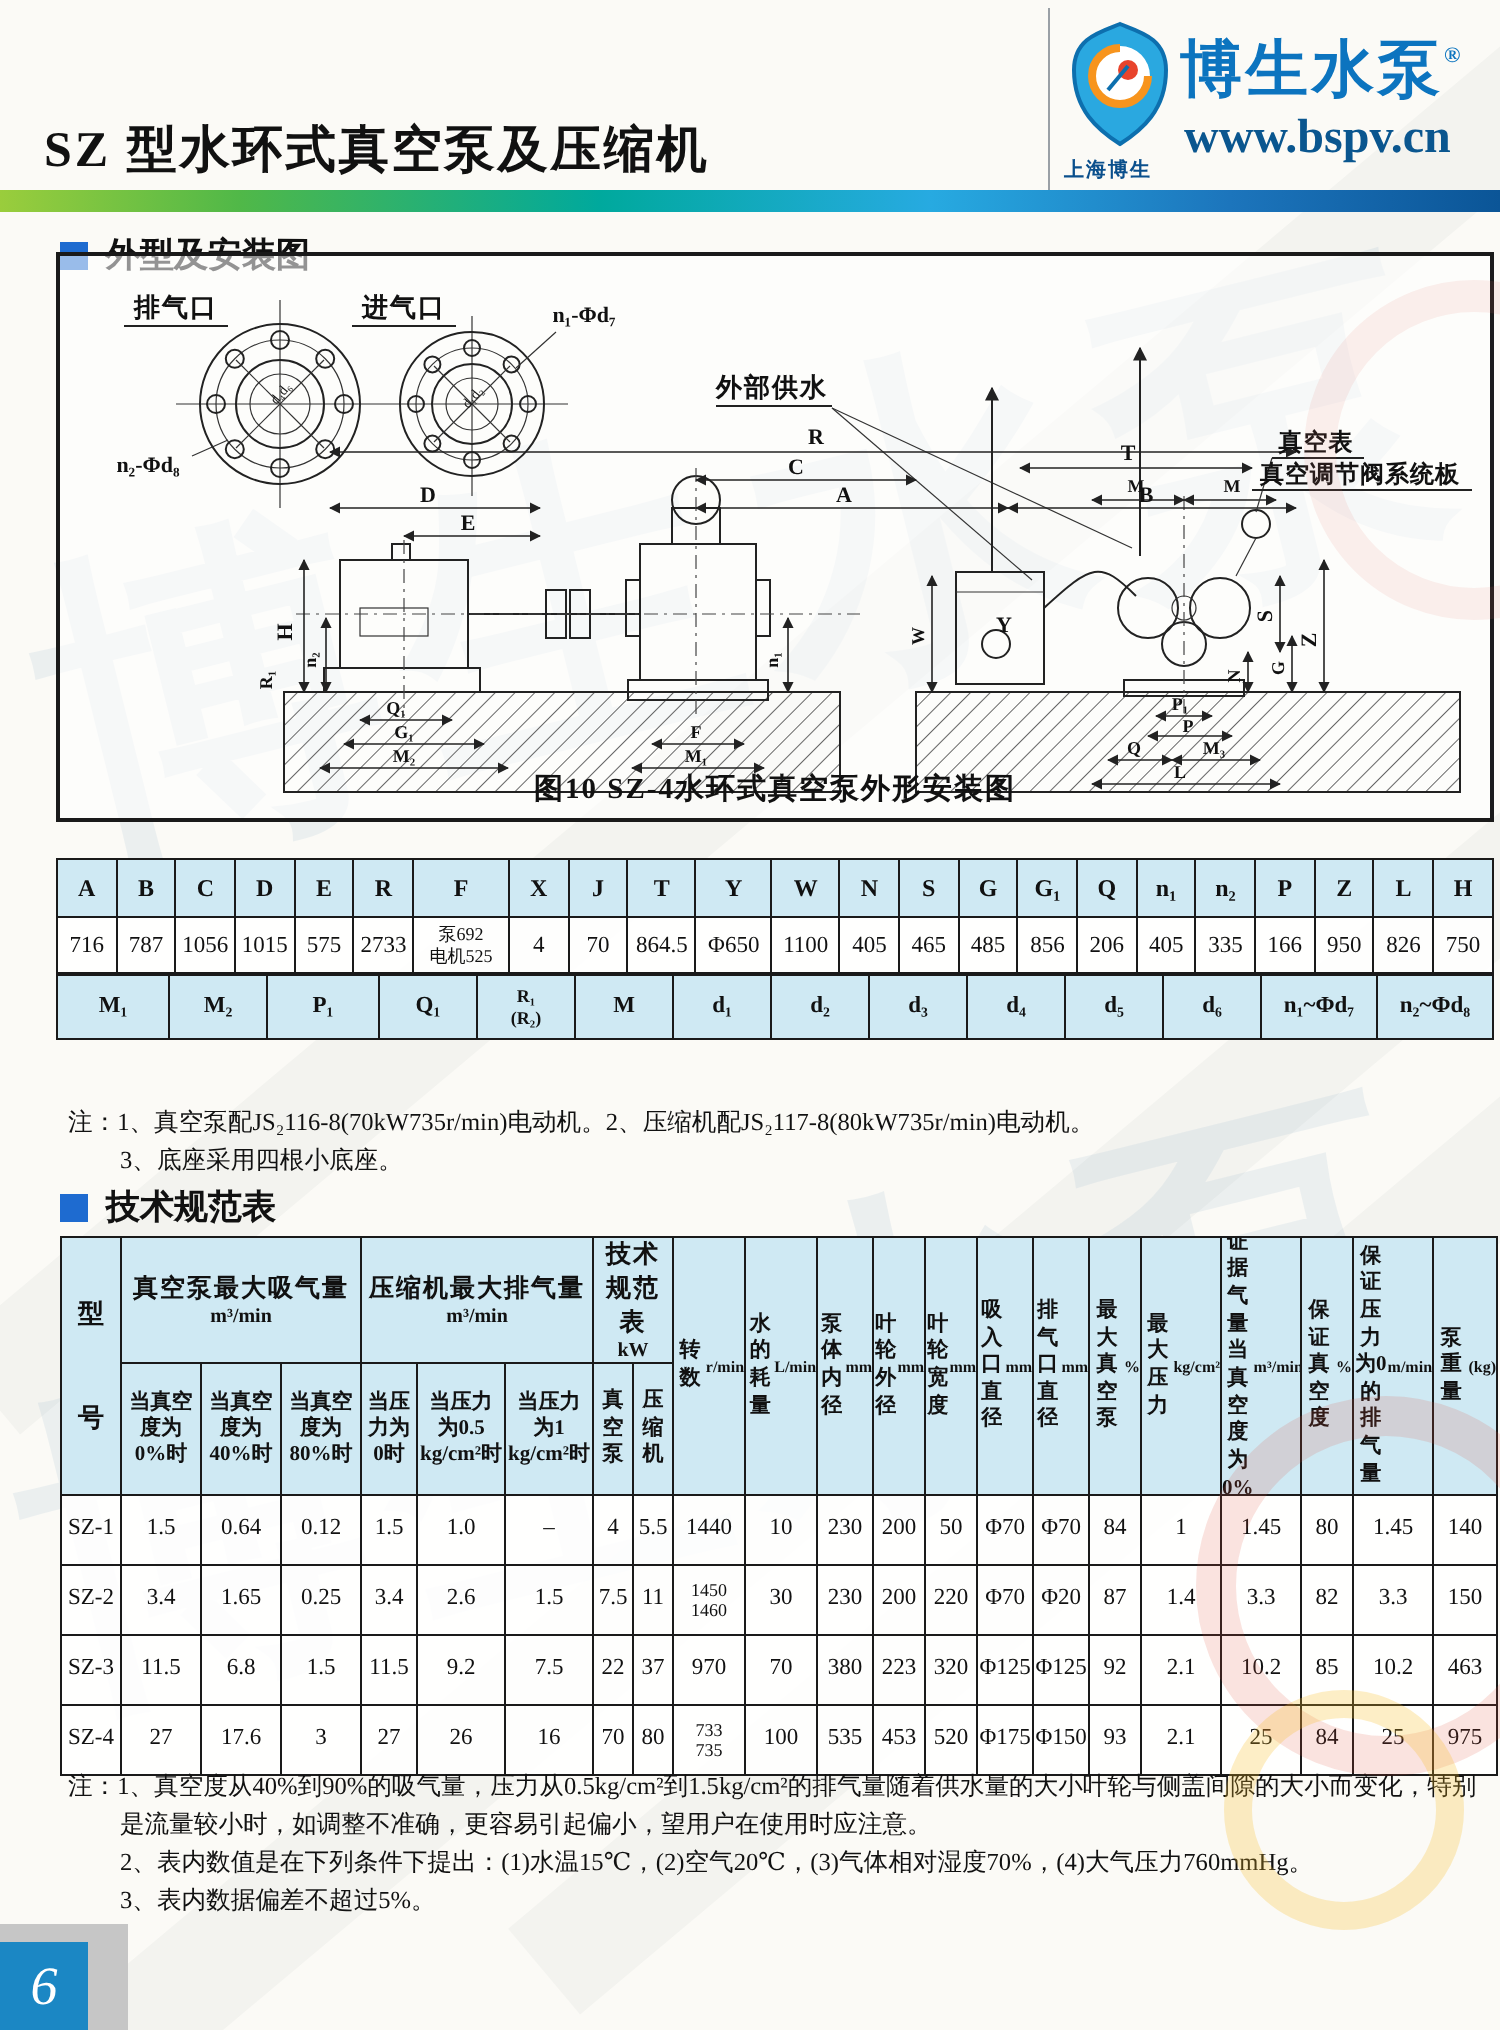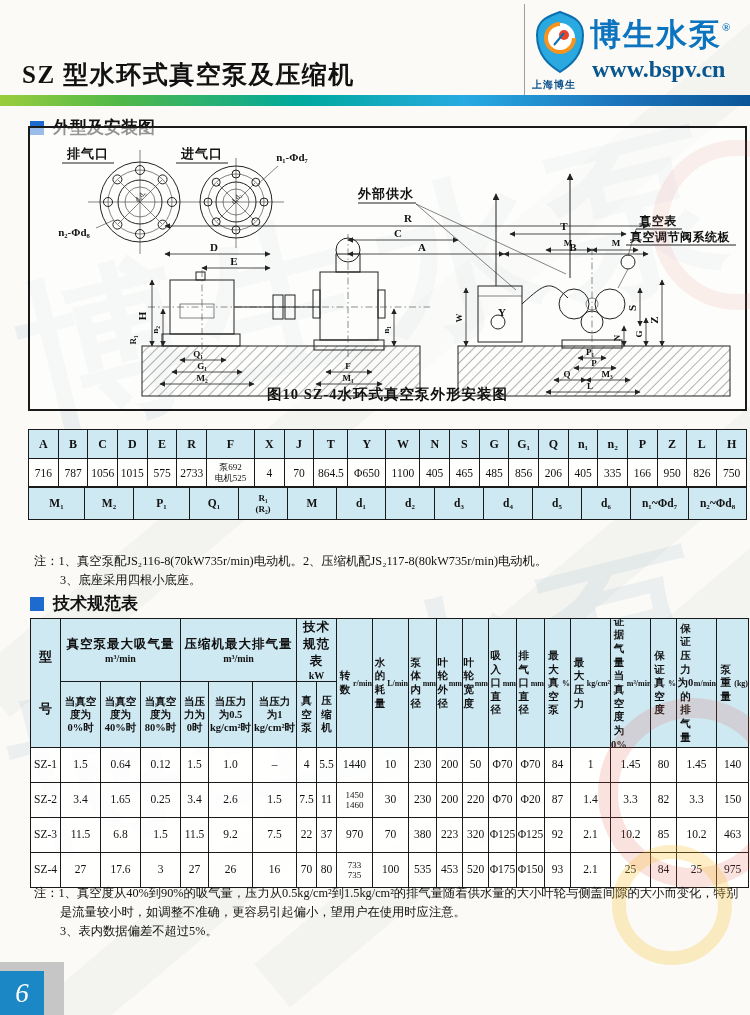--- a/index.html
+++ b/index.html
@@ -575,20 +575,21 @@
         <td>25</td>
         <td>84</td>
         <td>25</td>
         <td>975</td>
       </tr>
     </tbody>
 </table>
 
 <div class="z notes" id="specnotes">
   <div class="hang">注：1、真空度从40%到90%的吸气量，压力从0.5kg/cm²到1.5kg/cm²的排气量随着供水量的大小叶轮与侧盖间隙的大小而变化，特别是流量较小时，如调整不准确，更容易引起偏小，望用户在使用时应注意。</div>
+  <div class="cont">2、表内数值是在下列条件下提出：(1)水温15℃，(2)空气20℃，(3)气体相对湿度70%，(4)大气压力760mmHg。</div>
   <div class="cont">3、表内数据偏差不超过5%。</div>
 </div>
 
 <div class="z pg-shadow"></div>
 <div class="z pg-box">
   <span class="pg-num">6</span>
 </div>
 
 <div class="z ring" id="ring-red1"></div>
 <div class="z ring" id="ring-red2"></div>

